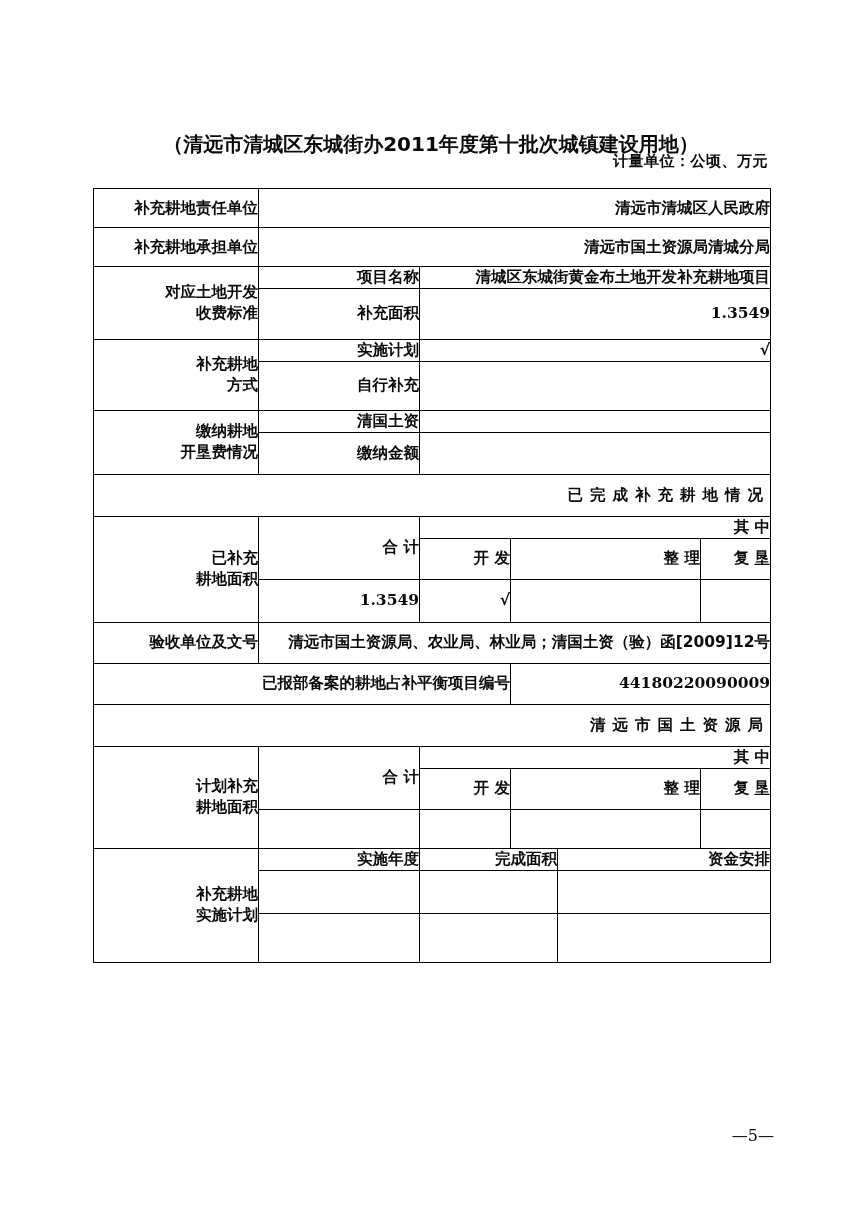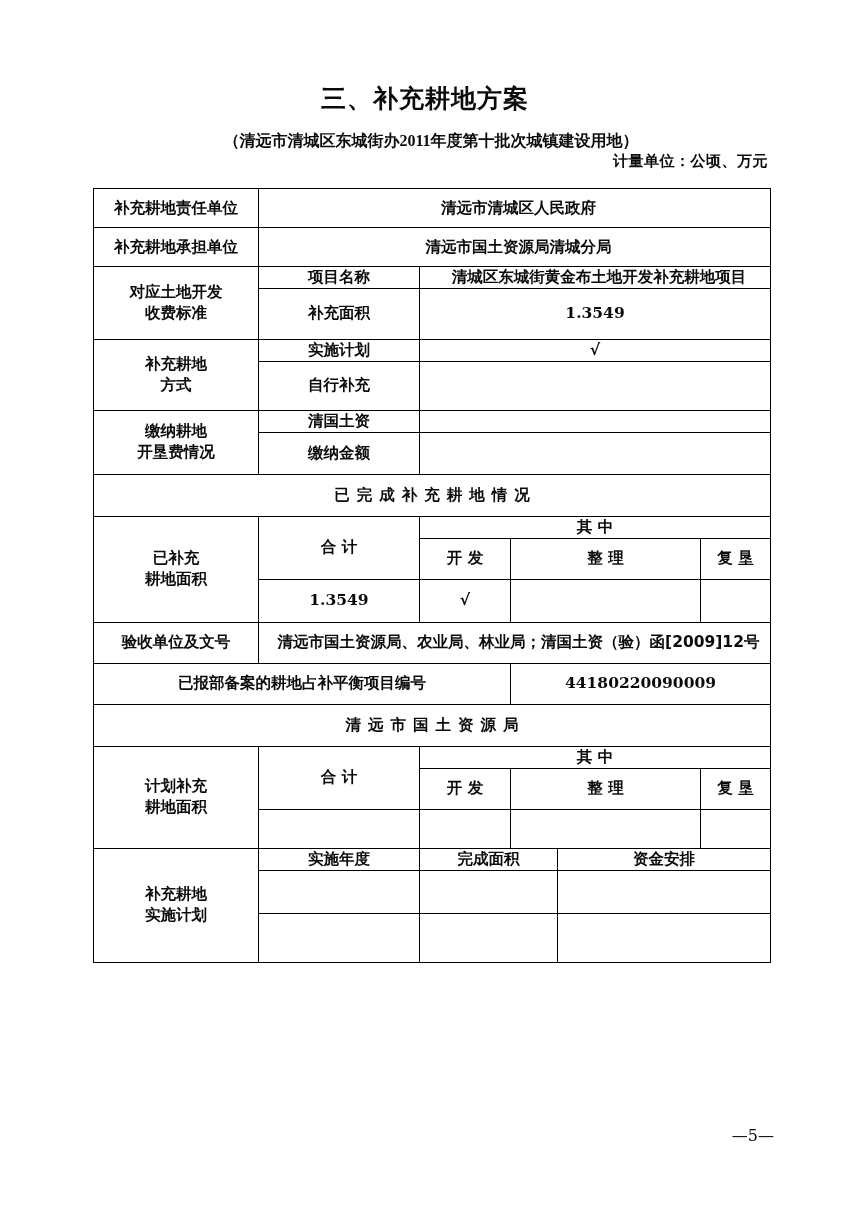--- a/index.html
+++ b/index.html
@@ -30,24 +30,23 @@
     font-size: 25px;
     font-weight: bold;
     letter-spacing: 1px;
   }
   .doc-subtitle {
     position: absolute;
     left: 12px;
     right: 0;
     top: 131px;
     text-align: center;
-    font-size: 16px;
+    font-size: 20px;
     font-weight: bold;
     letter-spacing: 0px;
-    font-family: Liberation Serif, serif;
   }
   .unit-note {
     position: absolute;
     right: 82px;
     top: 152px;
     font-size: 15px;
     font-weight: bold;
     letter-spacing: 0.5px;
   }
 
@@ -57,21 +56,21 @@
     left: 93px;
     top: 188px;
     width: 677px;
     border-collapse: collapse;
     table-layout: fixed;
   }
   .form-table td {
     border: 1.6px solid #000;
     padding: 0;
     vertical-align: middle;
-    text-align: center;
+    text-align: right;
     font-size: 15.5px;
     font-weight: bold;
     line-height: 1.35;
   }
   .lbl { font-size: 15.5px; font-weight: bold; }
   .val-left {
     text-align: left;
     padding-left: 8px !important;
     font-weight: bold;
     font-size: 15.5px;
@@ -94,21 +93,20 @@
     font-size: 16px;
     font-family: "DejaVu Serif", "Liberation Serif", serif;
     letter-spacing: 0px;
   }
 </style>
 </head>
 <body>
 
 <div class="page">
 
-  <div class="doc-title">三、补充耕地方案</div>
   <div class="doc-subtitle">（清远市清城区东城街办2011年度第十批次城镇建设用地）</div>
   <div class="unit-note">计量单位：公顷、万元</div>
 
   <table class="form-table">
     <colgroup>
       <col style="width:165px">
       <col style="width:37px">
       <col style="width:124px">
       <col style="width:91px">
       <col style="width:47px">

